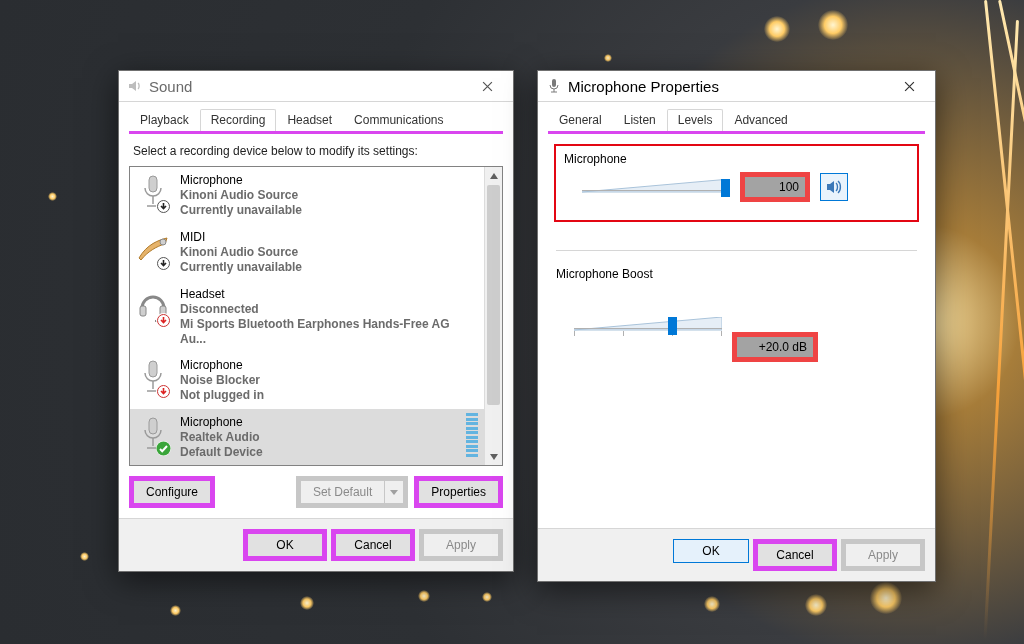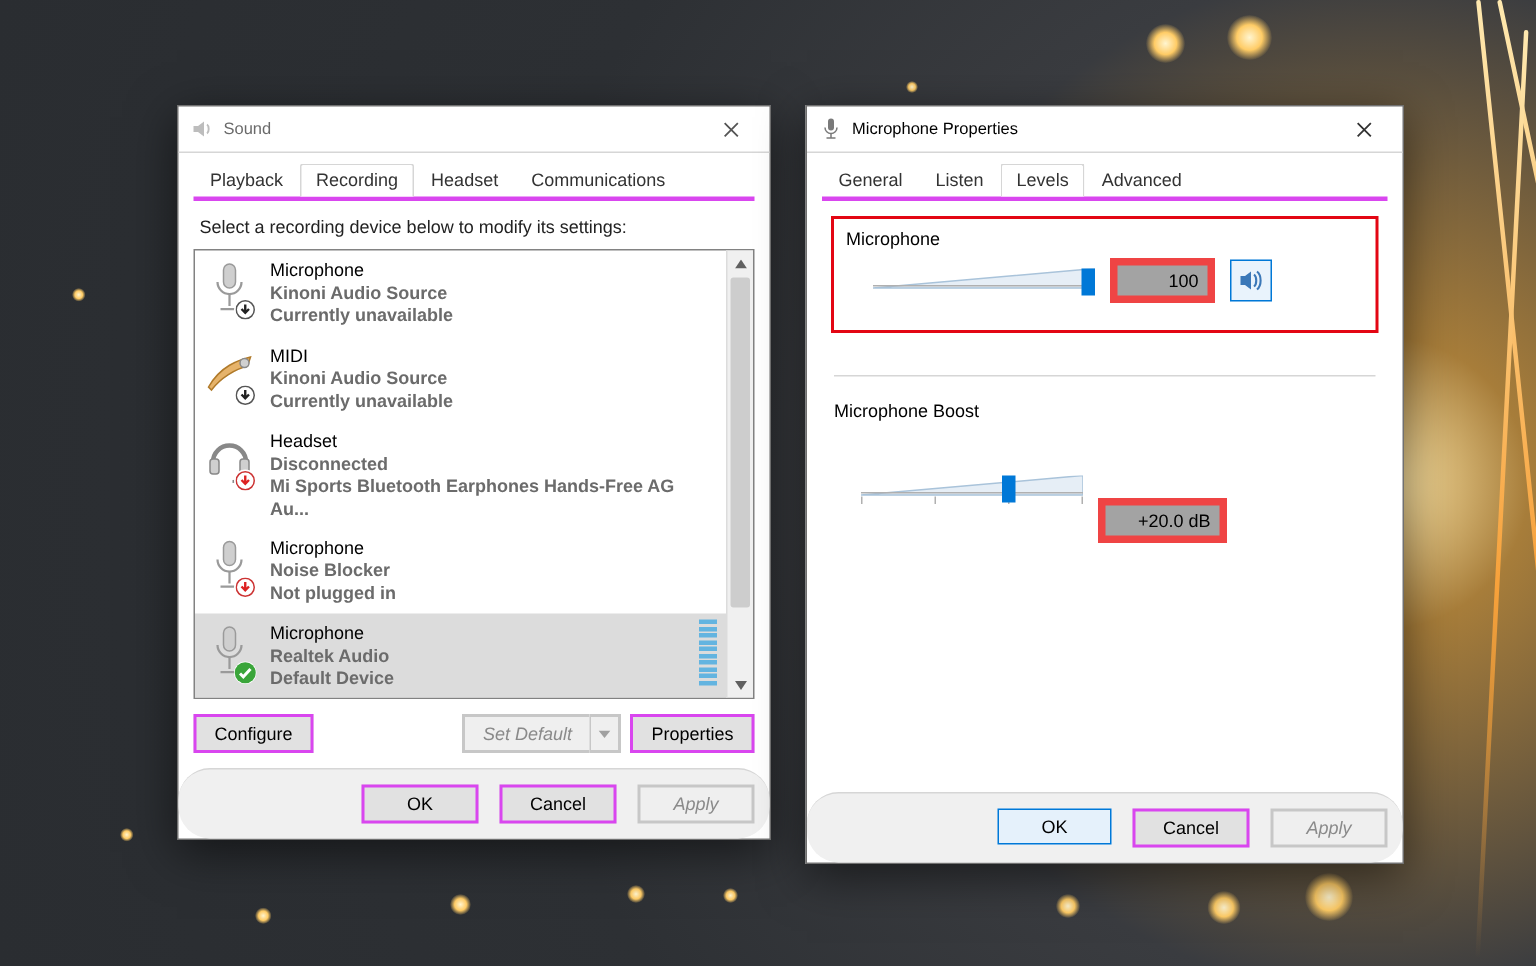--- a/index.html
+++ b/index.html
@@ -2,21 +2,21 @@
 <html><head>
 <meta charset="utf-8">
 <style>
   html,body{margin:0;padding:0;width:1024px;height:644px;overflow:hidden;font-family:"Segoe UI",Tahoma,sans-serif;font-size:12px;color:#000;}
   .bg{position:absolute;inset:0;background:radial-gradient(circle at 90% 50%,#ffe8a8 0%,#a77d3a 10%,#3a3c40 35%,#2d3034 60%,#2a2d31 100%);}
   .spark{position:absolute;border-radius:50%;background:radial-gradient(circle,#fff5d0 0%,#ffcc66 40%,rgba(255,180,50,0) 72%);filter:blur(.4px);}
   .streak{position:absolute;background:linear-gradient(180deg,#ffe9b0,#f7a13a 60%,rgba(247,161,58,0));border-radius:2px;transform-origin:top center;}
   .dlg{position:absolute;background:#fff;border:1px solid #707070;box-shadow:0 8px 30px rgba(0,0,0,.55);}
   .titlebar{height:30px;display:flex;align-items:center;padding:0 6px 0 8px;border-bottom:1px solid #d6d6d6;}
   .titlebar .ticon{width:16px;height:16px;margin-right:6px;display:flex;align-items:center;justify-content:center;}
-  .titlebar .ttxt{color:#6a6a6a;font-size:11px;}
+  .titlebar .ttxt{color:#6a6a6a;font-size:15px;}
   #dlg-props .ttxt{color:#000;}
   .titlebar .close{margin-left:auto;width:40px;height:28px;display:flex;align-items:center;justify-content:center;color:#555;}
   .titlebar .close svg{width:11px;height:11px;}
   .body{padding:6px 10px 10px 10px;}
   .tabstrip{display:flex;align-items:flex-start;border-bottom:3px solid #d946ef;height:23px;position:relative;}
   .tab{padding:3px 10px 4px 10px;color:#333;border:1px solid transparent;border-bottom:none;position:relative;top:1px;cursor:default;}
   .tab.active{border-color:#d6d6d6;background:#fff;border-top-left-radius:2px;border-top-right-radius:2px;}
   .instr{margin:10px 4px 8px 4px;color:#222;}
   .listwrap{border:1px solid #828282;height:298px;position:relative;display:flex;}
   .list{flex:1;overflow:hidden;}
@@ -27,27 +27,27 @@
   .scroll .thumb{position:absolute;left:2px;right:2px;top:18px;height:220px;background:#cdcdcd;border-radius:2px;}
   .item{display:flex;align-items:flex-start;padding:4px 6px 4px 6px;min-height:48px;border-bottom:1px solid transparent;position:relative;}
   .item.sel{background:#dcdcdc;}
   .devicon{width:34px;height:42px;margin-right:10px;position:relative;flex-shrink:0;display:flex;align-items:center;justify-content:center;}
   .itxt{line-height:15px;padding-top:2px;}
   .iname{color:#000;}
   .isub{color:#6b6b6b;font-weight:bold;}
   .vu{position:absolute;right:6px;top:4px;width:12px;height:44px;display:flex;flex-direction:column;justify-content:space-between;}
   .vu div{height:3px;background:#63b4e0;}
   .btnrow{display:flex;gap:6px;margin-top:10px;}
-  .btn{height:22px;border:2px solid #d946ef;background:#e1e1e1;display:inline-flex;align-items:center;justify-content:center;padding:0 12px;font-size:12px;color:#000;cursor:default;}
-  .btn.disabled{color:#8a8a8a;border-color:#c7c7c7;background:#efefef;font-style:italic;}
+  .btn{height:22px;border:5px solid #d946ef;background:#e1e1e1;display:inline-flex;align-items:center;justify-content:center;padding:0 12px;font-size:12px;color:#000;cursor:default;}
+  .btn.disabled{color:#8a8a8a;border-color:#c7c7c7;background:#efefef;}
   .btn.default{border:1px solid #0078d7;background:#e5f1fb;}
   .splitbtn{display:inline-flex;}
   .splitbtn .main{border-right:none;}
   .splitbtn .caret{width:18px;padding:0;border-left:1px solid #c7c7c7;}
-  .footer{background:#f0f0f0;border-top:1px solid #d6d6d6;padding:10px;display:flex;justify-content:flex-end;gap:14px;border-radius:21px;}
+  .footer{background:#f0f0f0;border-top:1px solid #d6d6d6;padding:10px;display:flex;justify-content:flex-end;gap:4px;}
   .footer .btn{width:74px;padding:0;}
   
   .group{margin:16px 8px 0 8px;}
   .glabel{color:#000;margin-bottom:6px;}
   .hr{height:1px;background:#d6d6d6;margin:28px 8px 0 8px;}
   .slider-line{display:flex;align-items:center;gap:10px;margin-left:18px;}
   .slider{width:148px;height:28px;position:relative;}
   .track-line{position:absolute;left:0;right:0;top:17px;height:1px;background:#b0b0b0;}
   .taper{position:absolute;left:0;right:0;top:6px;height:14px;}
   .taper svg{position:absolute;inset:0;}

